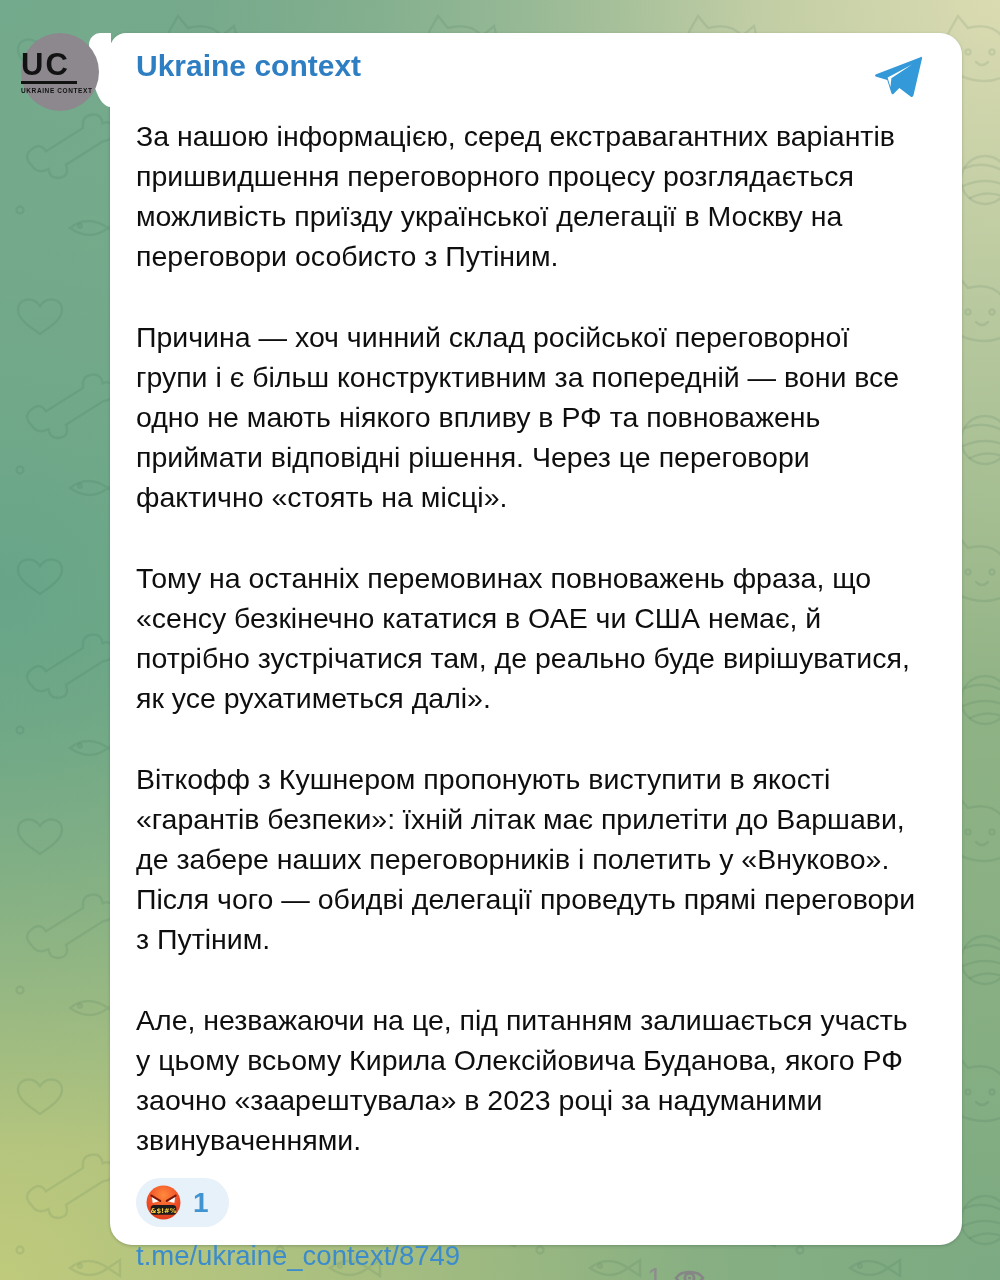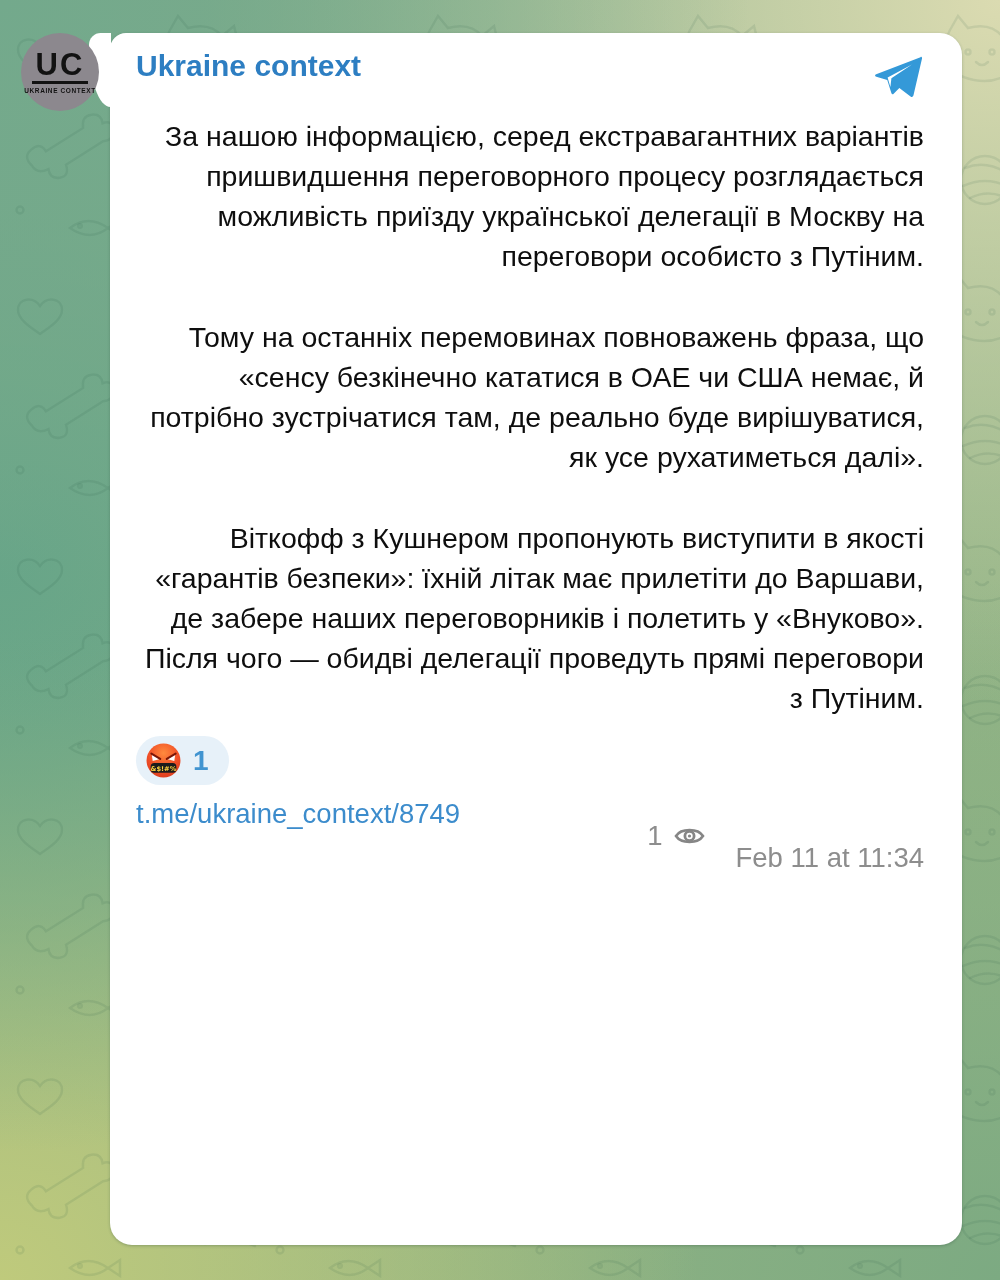--- a/index.html
+++ b/index.html
@@ -32,21 +32,21 @@
     padding:15px 38px 16px 26px;display:flex;flex-direction:column;
   }
 
   
   .msg-header{display:flex;justify-content:space-between;align-items:flex-start;}
   .channel-name{color:#2d7ec2;font-size:30px;font-weight:700;line-height:36px;cursor:pointer;}
   .plane{margin-top:8px;margin-right:2px;}
 
   
   .msg-text{margin-top:14px;color:#0e0e0e;font-size:28.5px;line-height:40px;}
-  .msg-text p{margin:0 0 41px 0;text-align:right;}
+  .msg-text p{margin:0 0 41px 0;}
   .msg-text p:last-child{margin-bottom:0;}
 
   
   .reaction-row{margin-top:18px;}
   .reaction-pill{
     display:inline-flex;align-items:center;gap:11px;
     background:#e7f1f9;border-radius:25px;padding:6px 20px 6px 9px;cursor:pointer;
   }
   .reaction-count{color:#4194d0;font-size:28px;font-weight:700;line-height:34px;}
 
@@ -57,21 +57,21 @@
   }
   .post-link{color:#3c8ccc;text-decoration:none;cursor:pointer;}
   .meta{display:flex;align-items:center;}
   .view-count{margin-right:12px;}
   .timestamp{margin-left:30px;margin-top:44px;}
 
   
   .avatar{
     position:absolute;left:21px;top:33px;width:78px;height:78px;border-radius:50%;
     background:#8c888e;z-index:2;display:flex;flex-direction:column;
-    align-items:center;justify-content:center;cursor:pointer;
+    justify-content:center;cursor:pointer;
   }
   .avatar-initials{font-weight:700;font-size:31px;letter-spacing:2px;color:#121212;line-height:30px;}
   .avatar-rule{width:56px;height:3px;background:#121212;margin-top:1px;}
   .avatar-subtext{font-size:6.5px;font-weight:700;letter-spacing:.6px;color:#121212;margin-top:3px;white-space:nowrap;}
 </style>
 </head>
 <body>
 
 <svg class="doodles" width="1000" height="1280" aria-hidden="true">
   <defs>
@@ -116,22 +116,24 @@
       <span class="channel-name">Ukraine context</span>
       <span class="plane">
         <svg width="48" height="42" viewBox="0 0 48 42">
           <path d="M46.5 1.2 L2.2 18.3 c-1.6 .65 -1.5 1.9 .15 2.4 l10.9 3.4 4.1 12.9 c .5 1.5 1.4 1.6 2.3 .7 l5.7 -5.6 11.2 8.3 c 1.5 1.0 2.6 .5 3.0 -1.3 L47.9 3.0 c .5 -2.0 -.6 -2.6 -1.4 -1.8 Z M38 8.5 L17.4 22.3 l-1.0 8.6 -2.8 -9.4 Z" fill="#3499d8"></path>
         </svg>
       </span>
     </div>
 
     <div class="msg-text">
       <p>За нашою інформацією, серед екстравагантних варіантів пришвидшення переговорного процесу розглядається можливість приїзду української делегації в Москву на переговори особисто з Путіним.</p>
+      <p>Причина — хоч чинний склад російської переговорної групи і є більш конструктивним за попередній — вони все одно не мають ніякого впливу в РФ та повноважень приймати відповідні рішення. Через це переговори фактично «стоять на місці».</p>
       <p>Тому на останніх перемовинах повноважень фраза, що «сенсу безкінечно кататися в ОАЕ чи США немає, й потрібно зустрічатися там, де реально буде вирішуватися, як усе рухатиметься далі».</p>
       <p>Віткофф з Кушнером пропонують виступити в якості «гарантів безпеки»: їхній літак має прилетіти до Варшави, де забере наших переговорників і полетить у «Внуково». Після чого — обидві делегації проведуть прямі переговори з Путіним.</p>
+      <p>Але, незважаючи на це, під питанням залишається участь у цьому всьому Кирила Олексійовича Буданова, якого РФ заочно «заарештувала» в 2023 році за надуманими звинуваченнями.</p>
     </div>
 
     <div class="reaction-row">
       <span class="reaction-pill">
         <span style="display:inline-flex;">
           <svg width="37" height="37" viewBox="0 0 36 36">
             <defs>
               <radialGradient id="emojiFace" cx="50%" cy="28%" r="80%">
                 <stop offset="0%" stop-color="#ff8a3d"></stop>
                 <stop offset="55%" stop-color="#f14f27"></stop>

